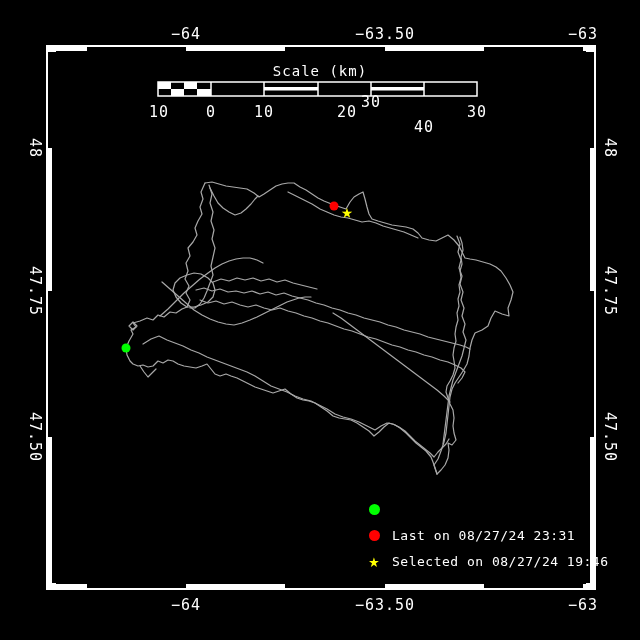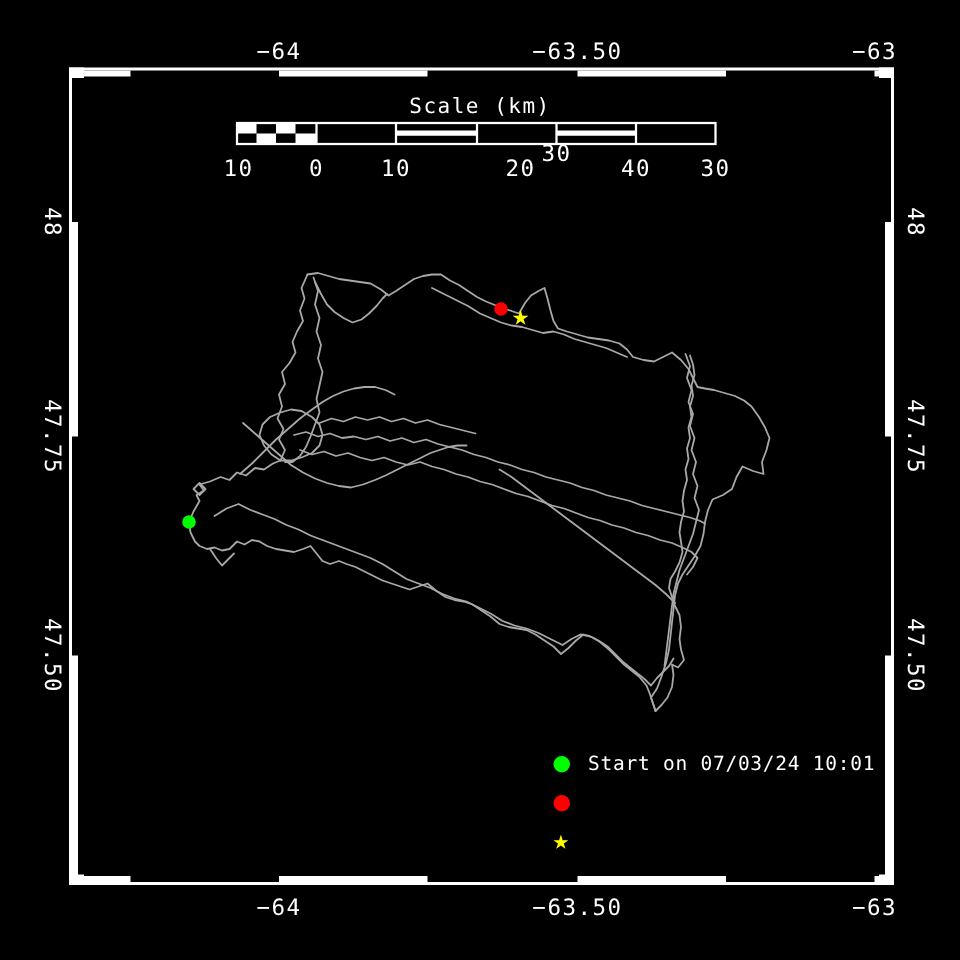--- a/index.html
+++ b/index.html
@@ -108,39 +108,40 @@
   <div class="axis-label vert" style="left:610px;top:148px;">48</div>
   <div class="axis-label vert" style="left:610px;top:291px;">47.75</div>
   <div class="axis-label vert" style="left:610px;top:437px;">47.50</div>
 
   <div class="scale-title" style="left:320px;top:63px;">Scale (km)</div>
   <span class="scale-num" style="left:159px;top:103px;">10</span>
   <span class="scale-num" style="left:211px;top:103px;">0</span>
   <span class="scale-num" style="left:264px;top:103px;">10</span>
   <span class="scale-num" style="left:318px;top:103px;margin-left:29px;">20</span>
   <span class="scale-num" style="left:371px;top:93px;">30</span>
-  <span class="scale-num" style="left:424px;top:103px;text-align:right;">40</span>
+  <span class="scale-num" style="left:424px;top:118px;text-align:right;">40</span>
   <span class="scale-num" style="left:477px;top:103px;">30</span>
 
   <div class="dot" style="left: 126px; top: 348px; background: rgb(0, 255, 0);"></div>
   <div class="dot" style="left: 334px; top: 206px; background: rgb(255, 0, 0);"></div>
   <span class="star" style="left: 347px; top: 212px; color: rgb(255, 255, 0);">★</span>
 
   <div class="legend">
     <div class="legend-row">
       <span class="legend-marker">
           <span class="legend-dot" style="background: rgb(0, 255, 0);"></span>
         </span>
-      <span class="legend-label">Start on 07/03/24 10:01</span>
     </div>
     <div class="legend-row">
       <span class="legend-marker">
           <span class="legend-dot" style="background: rgb(255, 0, 0);"></span>
         </span>
+      <span class="legend-label">Last on 08/27/24 23:31</span>
     </div>
     <div class="legend-row">
       <span class="legend-marker">
           <span class="legend-star" style="color: rgb(255, 255, 0);">★</span>
         </span>
+      <span class="legend-label">Selected on 08/27/24 19:46</span>
     </div>
   </div>
 
 </div>
 
 </body></html>

